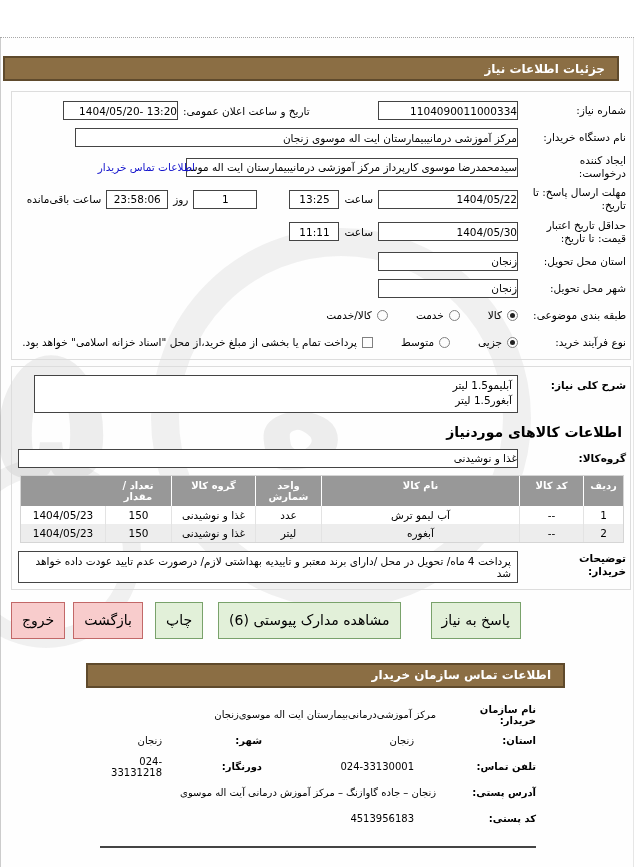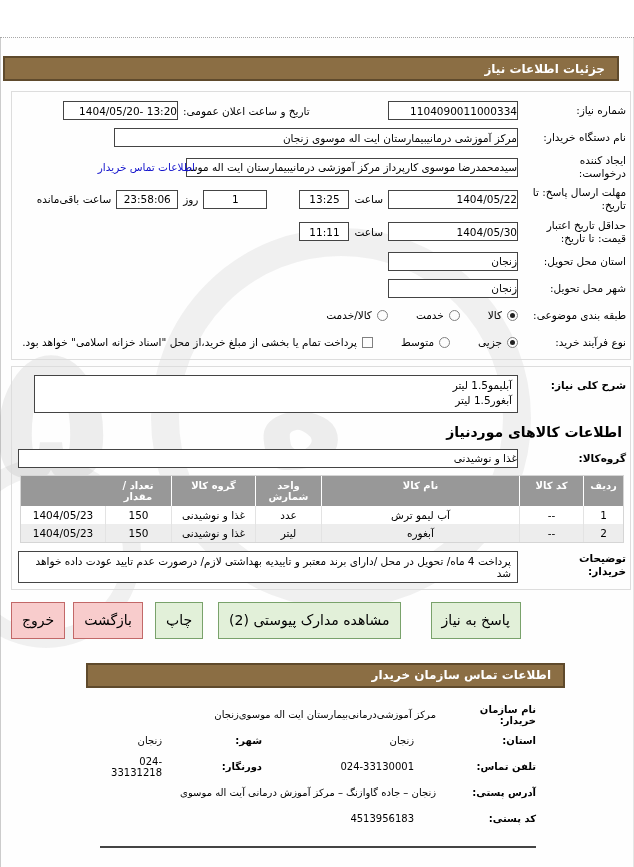--- a/index.html
+++ b/index.html
@@ -65,22 +65,22 @@
     border: 1px solid #444;
     background: #fff;
     height: 19px;
     padding: 1px 0;
     display: flex; align-items: center;
     justify-content: flex-start; 
     font-size: 10.5px;
     overflow: hidden; white-space: nowrap;
   }
   .ibox.ctr { justify-content: center; }
-  .w130 { width: 130px; } .w115 { width: 115px; } .w48 { width: 50px; }
-  .w62 { width: 64px; } .w60 { width: 62px; } .w380 { width: 404px; }
+  .w130 { width: 140px; } .w115 { width: 115px; } .w48 { width: 50px; }
+  .w62 { width: 64px; } .w60 { width: 62px; } .w380 { width: 443px; }
   .w332 { width: 332px; }
   .ltr { direction: ltr; unicode-bidi: embed; }
   .spacer { flex: 1; }
   .endpad { width: 40px; flex: none; }
 
   a.contact-link { color: #1414cc; font-size: 10.5px; text-decoration: none; margin-right: -14px; position: relative; z-index: 2; white-space: nowrap; }
 
   .radio {
     width: 11px; height: 11px; border-radius: 50%;
     border: 1px solid #808080; background: #fdfdfd;
@@ -336,21 +336,21 @@
     <div class="row" style="align-items:flex-start; margin-bottom:0;">
       <div class="lbl bold" style="width:70px; padding-top:1px;">توضیحات خریدار:</div>
       <div class="fields">
         <div class="notesbox"><span>پرداخت 4 ماه/ تحویل در محل /دارای برند معتبر و تاییدیه بهداشتی لازم/  درصورت عدم تایید عودت داده خواهد شد</span></div>
       </div>
     </div>
   </div>
 
   <div class="btnrow z">
     <button class="btn green ml30">پاسخ به نیاز</button>
-    <button class="btn green ml15">مشاهده مدارک پیوستی (2)</button>
+    <button class="btn green ml15">مشاهده مدارک پیوستی (6)</button>
     <button class="btn green ml12">چاپ</button>
     <button class="btn pink ml8">بازگشت</button>
     <button class="btn pink">خروج</button>
   </div>
 
   <div class="bar bar2 z">
     <span>اطلاعات تماس سازمان خریدار</span>
   </div>
 
   <div class="contact z">

